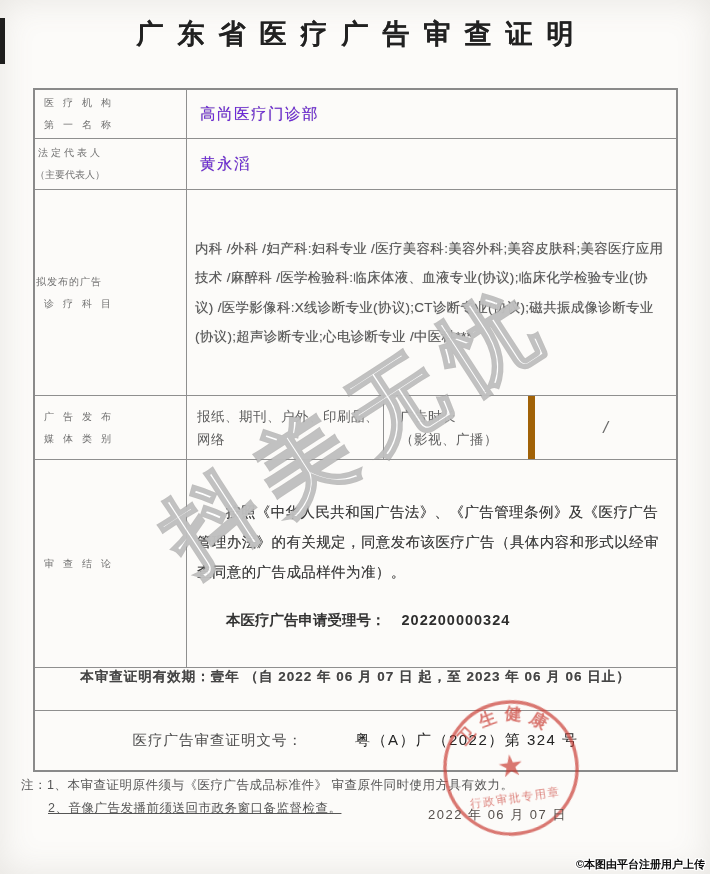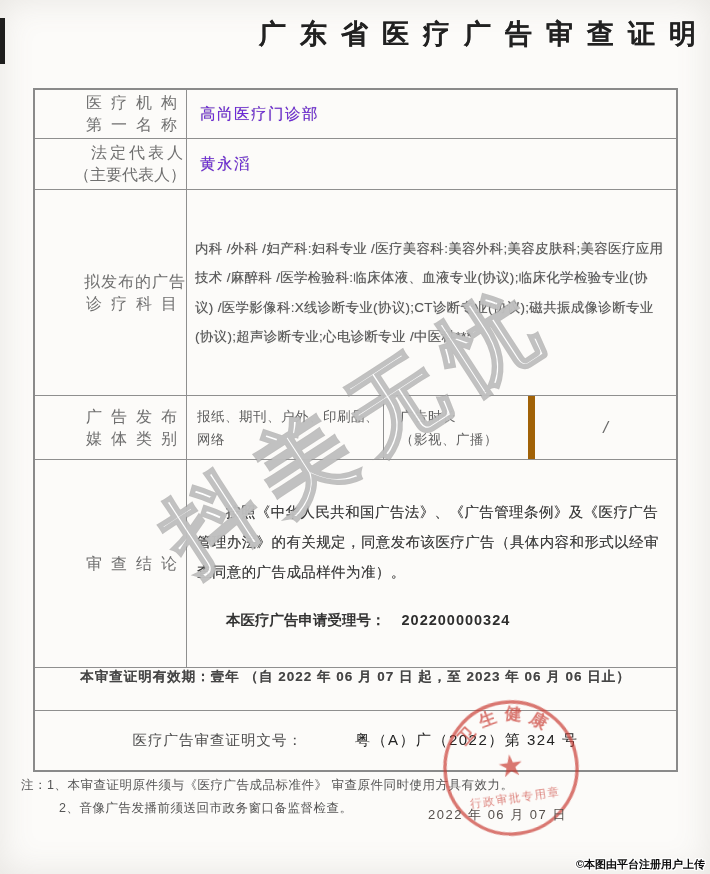--- a/index.html
+++ b/index.html
@@ -9,40 +9,40 @@
     font-family:"Liberation Sans","DejaVu Sans",sans-serif;
     color:#4c4c4c;
   }
   .page::after{
     content:"";position:absolute;inset:0;pointer-events:none;
     box-shadow:inset 0 0 34px rgba(125,118,105,.16);
   }
   .scan-artifact{position:absolute;left:0;top:18px;width:5px;height:46px;background:#181818;}
 
   .doc-title{
-    position:absolute;top:16px;left:0;width:100%;text-align:right;
+    position:absolute;top:16px;left:0;width:100%;text-align:center;
     font-size:27px;font-weight:bold;letter-spacing:14px;text-indent:14px;
     color:#212121;text-shadow:0 0 .6px rgba(40,40,40,.7);
   }
 
   
   .cert-table{
     position:absolute;left:33px;top:88px;width:645px;height:684px;
     border:2px solid #8a8a8a;box-sizing:border-box;
     display:flex;flex-direction:column;z-index:2;
   }
   .row{display:flex;border-bottom:1px solid #8f8f8f;box-sizing:border-box;}
   .row:last-child{border-bottom:none;}
   .r1{height:49px;} .r2{height:51px;} .r3{height:206px;}
   .r4{height:64px;} .r5{height:208px;} .r6{height:43px;} .r7{flex:1;}
 
   .label-cell{
     width:152px;min-width:152px;border-right:1px solid #8f8f8f;box-sizing:border-box;
-    display:flex;flex-direction:column;justify-content:center;align-items:flex-end;
-    font-size:16px;line-height:22px;color:#707070;
+    display:flex;flex-direction:column;justify-content:center;align-items:flex-start;
+    font-size:10px;line-height:22px;color:#707070;
   }
   .ls-w{letter-spacing:9px;text-indent:9px;}
   .ls-m{letter-spacing:3px;text-indent:3px;}
   .ls-s{letter-spacing:1px;text-indent:1px;}
 
   .value-cell{
     flex:1;display:flex;align-items:center;padding-left:13px;box-sizing:border-box;
     font-size:15.5px;color:#6d28d9;letter-spacing:1.5px;
     text-shadow:0 0 .7px rgba(90,90,90,.55);
   }
@@ -79,21 +79,21 @@
   .validity-row{align-items:flex-start;justify-content:center;
     font-size:13.5px;font-weight:bold;color:#454545;letter-spacing:1px;
     text-shadow:0 0 .5px rgba(70,70,70,.5);}
   .certno-row{align-items:center;justify-content:center;font-size:14.5px;gap:34px;}
   .certno-label{color:#4c4c4c;letter-spacing:1px;}
   .certno-value{font-weight:normal;color:#242424;font-size:15px;letter-spacing:1.5px;margin-left:18px;}
 
   
   .notes{position:absolute;left:21px;top:774px;z-index:3;font-size:12.5px;color:#555;
     letter-spacing:.5px;line-height:22.5px;}
-  .note2{margin-left:38px;}
+  .note2{margin-left:27px;text-decoration:underline;}
   .stamp-date{
     position:absolute;left:428px;top:806px;z-index:8;
     font-size:13px;color:#56504c;letter-spacing:1.5px;
   }
   .credit{
     position:absolute;right:5px;bottom:2px;z-index:9;
     font-size:11px;font-weight:bold;color:#0c0c0c;
     text-shadow:-1px -1px 0 #fff,1px -1px 0 #fff,-1px 1px 0 #fff,1px 1px 0 #fff,0 1px 0 #fff,0 -1px 0 #fff,1px 0 0 #fff,-1px 0 0 #fff;
   }
 

